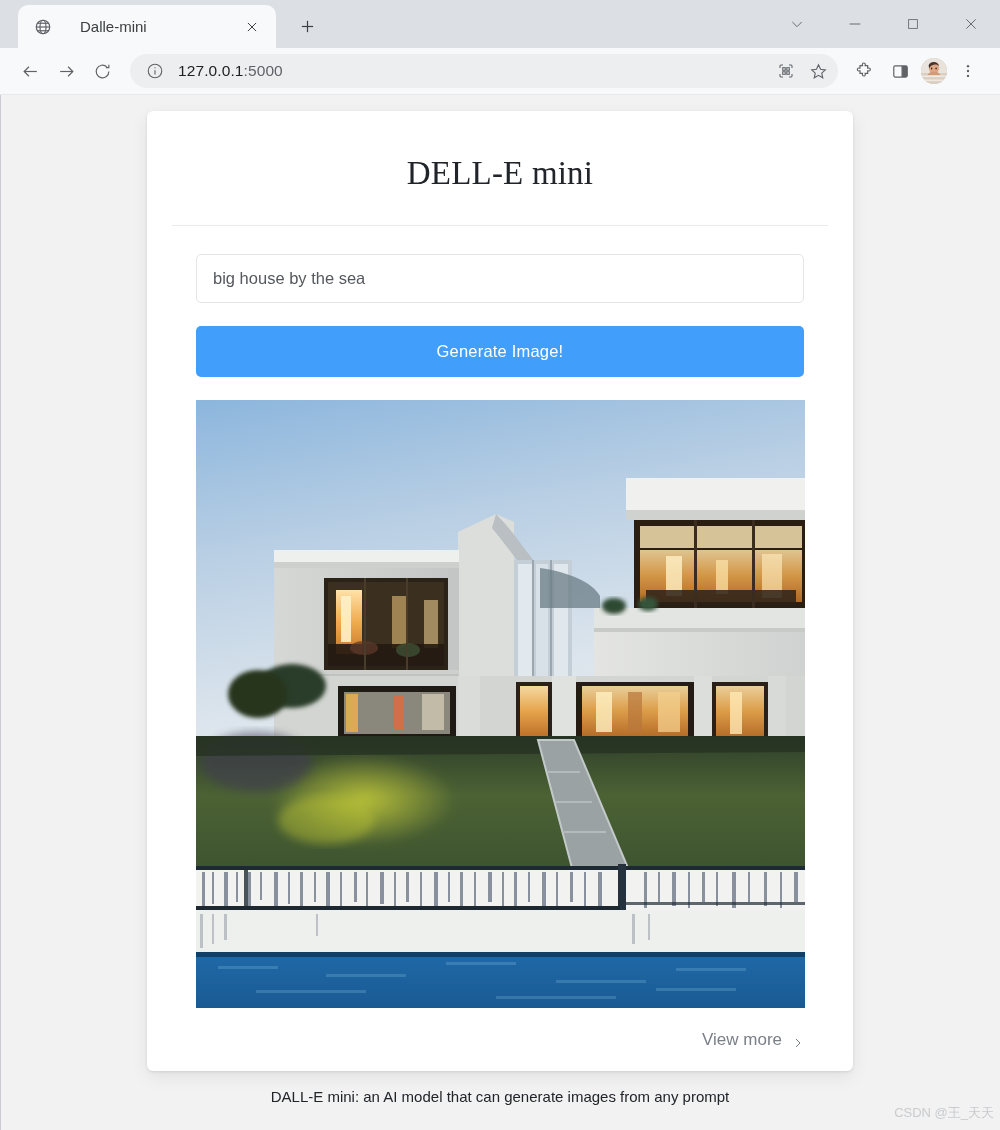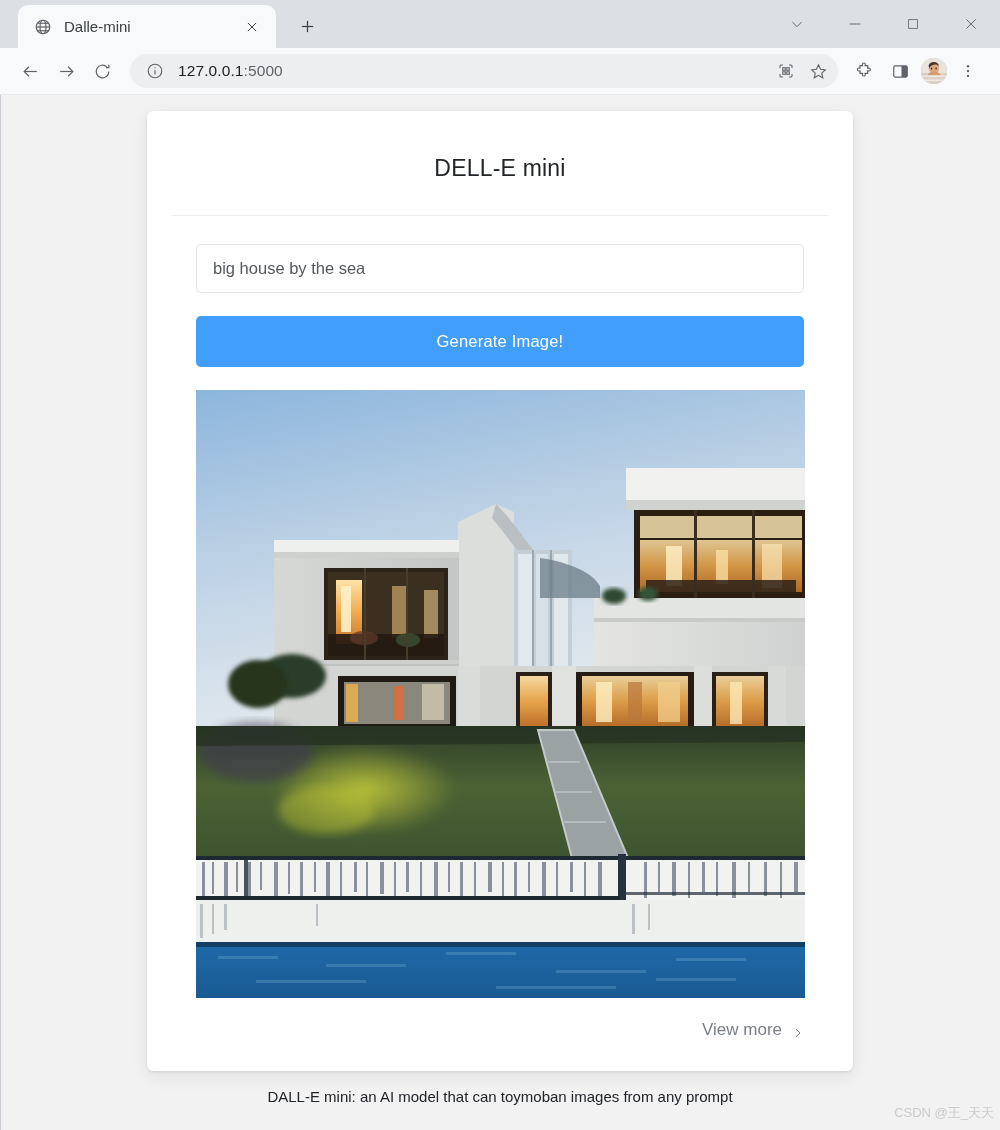--- a/index.html
+++ b/index.html
@@ -35,21 +35,21 @@
 
   .tab {
     width: 258px;
     height: 43px;
     background: #f8f9fa;
     border-radius: 10px 10px 0 0;
     display: flex;
     align-items: center;
     padding: 0 12px 0 16px;
     position: relative;
-    gap: 12px;
+    gap: 28px;
   }
 
   .tab-favicon {
     width: 18px; height: 18px;
     flex: 0 0 18px;
     color: #5f6368;
   }
 
   .tab-title {
     flex: 1;
@@ -169,25 +169,26 @@
     top: 16px;
     width: 706px;
     height: 960px;
     background: #ffffff;
     border-radius: 6px;
     box-shadow: 0 1px 3px rgba(0,0,0,0.10), 0 6px 18px rgba(0,0,0,0.07);
   }
 
   .card-title {
     text-align: center;
-    font-size: 23px;
+    font-size: 33px;
     font-weight: 400;
     color: #212529;
     padding-top: 44px;
     letter-spacing: 0.2px;
+    font-family: Liberation Serif, serif;
   }
 
   .divider {
     margin: 33px 25px 0 25px;
     height: 1px;
     background: #ececec;
   }
 
   .card-body {
     padding: 28px 49px 0 49px;
@@ -676,18 +677,18 @@
           <span class="chev">
             <svg viewBox="0 0 24 24" fill="none" stroke="currentColor" stroke-width="2" width="12" height="12">
               <polyline points="8,4 16,12 8,20"></polyline>
             </svg>
           </span>
         </a>
       </div>
 
     </div>
 
-    <div class="page-footer">DALL-E mini: an AI model that can toymoban images from any prompt</div>
+    <div class="page-footer">DALL-E mini: an AI model that can generate images from any prompt</div>
   </div>
 
   <div class="wm-right">CSDN @王_天天</div>
 
 </div>
 
 </body></html>

